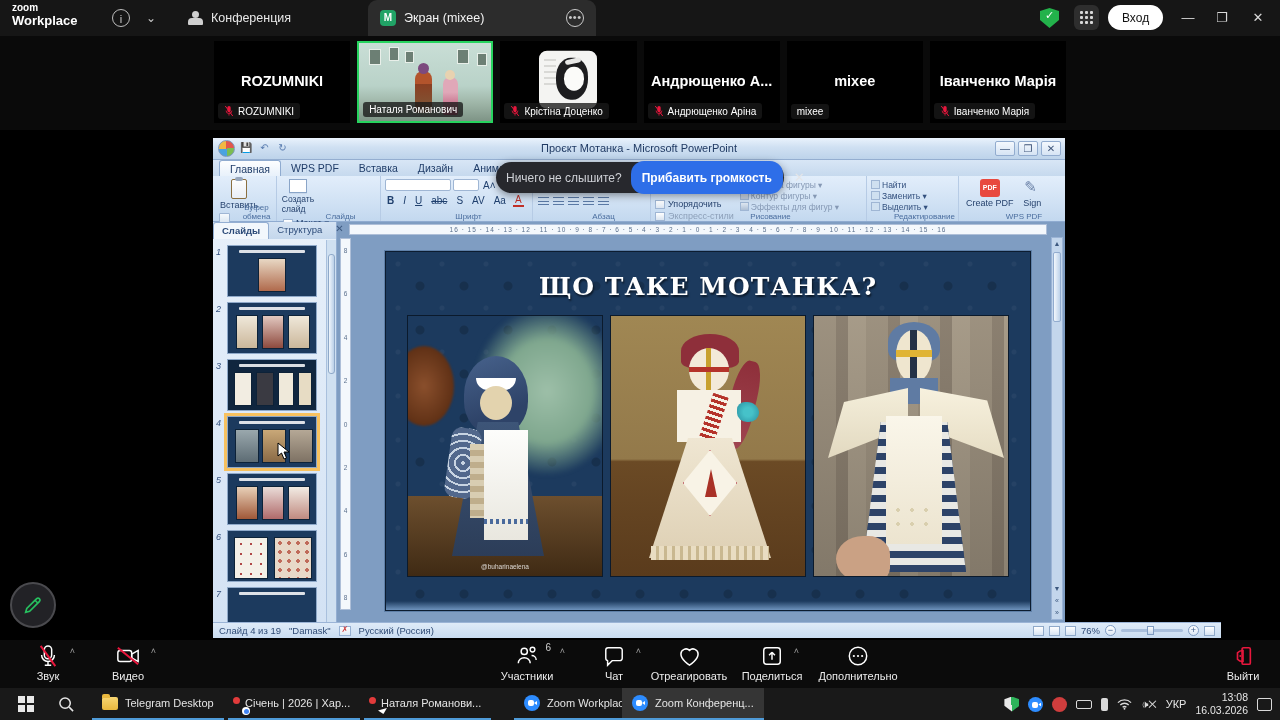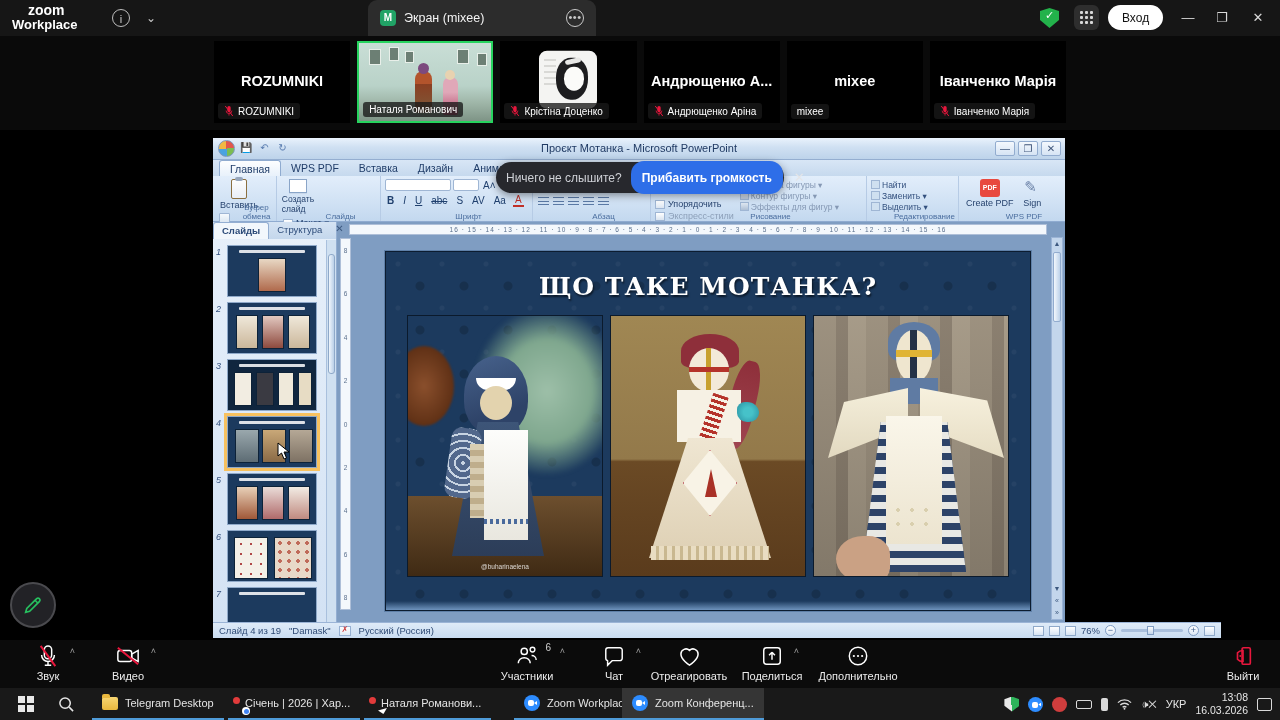--- a/index.html
+++ b/index.html
@@ -1,21 +1,21 @@
 <!DOCTYPE html>
 <html><head>
 <meta charset="utf-8">
 <style>
   * { margin:0; padding:0; box-sizing:border-box; }
   html,body { width:1280px; height:720px; overflow:hidden; background:#000; font-family:"Liberation Sans",sans-serif; }
 
   
   #titlebar { position:absolute; left:0; top:0; width:1280px; height:36px; background:#161616; }
   .brand { position:absolute; left:12px; top:3px; color:#fff; line-height:1.05; }
-  .brand .b1 { font-size:14px; font-weight:bold;margin-left:16px; }
+  .brand .b1 { font-size:10px; font-weight:bold; }
   .brand .b2 { font-size:13px; font-weight:bold; }
   .tb-ico { position:absolute; top:9px; width:18px; height:18px; color:#c9c9c9; font-size:12px; text-align:center; line-height:18px; }
   .info-circ { border:1.4px solid #bdbdbd; border-radius:50%; font-size:11px; }
   .meeting-tab { position:absolute; left:172px; top:0; height:36px; display:flex; align-items:center; gap:7px; padding:0 16px; color:#e8e8e8; font-size:12.5px; }
   .people-glyph { width:16px; height:14px; position:relative; }
   .people-glyph:before { content:""; position:absolute; left:4px; top:0; width:7px; height:7px; border-radius:50%; background:#cfcfcf; }
   .people-glyph:after { content:""; position:absolute; left:0; top:7px; width:15px; height:7px; border-radius:4px 4px 1px 1px; background:#cfcfcf; }
   .screen-tab { position:absolute; left:368px; top:0; width:228px; height:36px; background:#2c2c2c; border-radius:9px 9px 0 0; display:flex; align-items:center; gap:8px; padding:0 12px; color:#f2f2f2; font-size:12.5px; }
   .m-badge { width:16px; height:16px; border-radius:4px; background:#21a366; color:#fff; font-size:10px; font-weight:bold; text-align:center; line-height:16px; }
   .ellipsis-circ { margin-left:auto; width:18px; height:18px; border:1.3px solid #c9c9c9; border-radius:50%; color:#c9c9c9; text-align:center; line-height:15px; font-size:11px; letter-spacing:.5px; }
@@ -214,20 +214,24 @@
 </head>
 <body>
 
 <div id="titlebar">
   <div class="brand">
     <div class="b1">zoom</div>
     <div class="b2">Workplace</div>
   </div>
   <div class="tb-ico info-circ" style="left:112px;">i</div>
   <div class="tb-ico" style="left:142px;">⌄</div>
+  <div class="meeting-tab">
+    <span class="people-glyph"></span>
+    <span>Конференция</span>
+  </div>
   <div class="screen-tab">
     <span class="m-badge">M</span>
     <span>Экран (mixee)</span>
     <span class="ellipsis-circ">•••</span>
   </div>
   <div class="shield"></div>
   <div class="apps-grid">
       <i></i>
       <i></i>
       <i></i>

